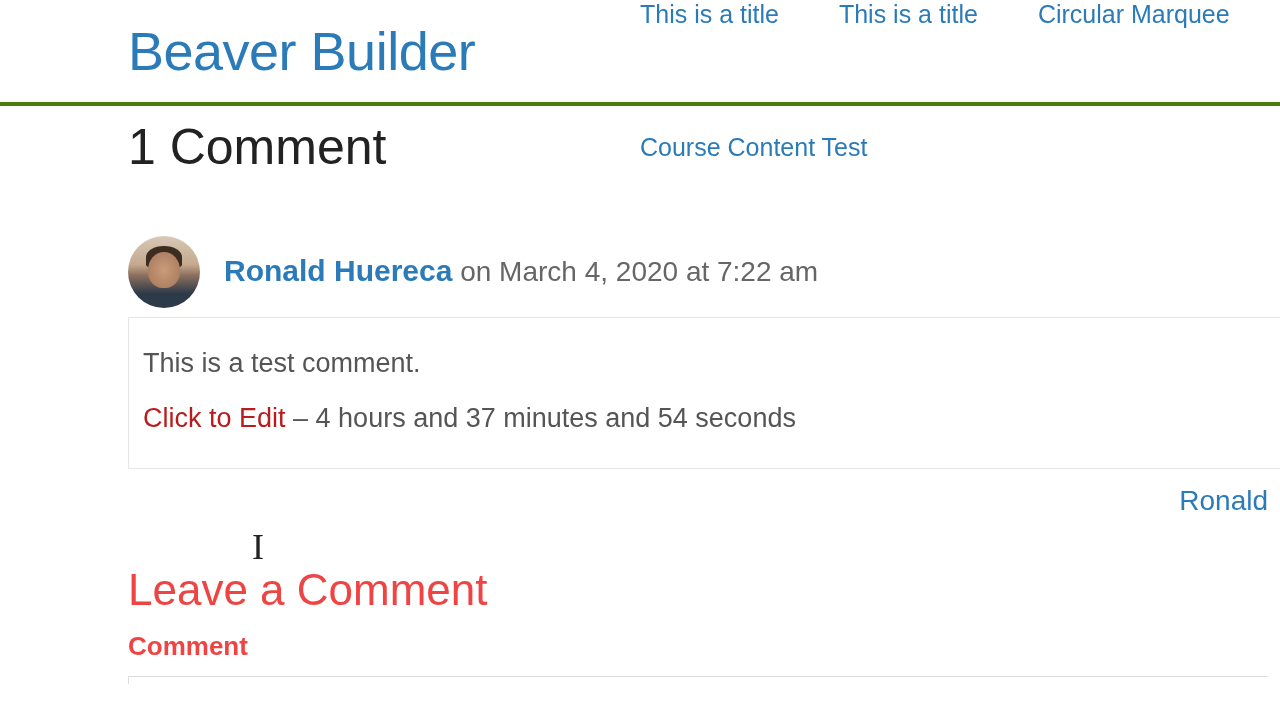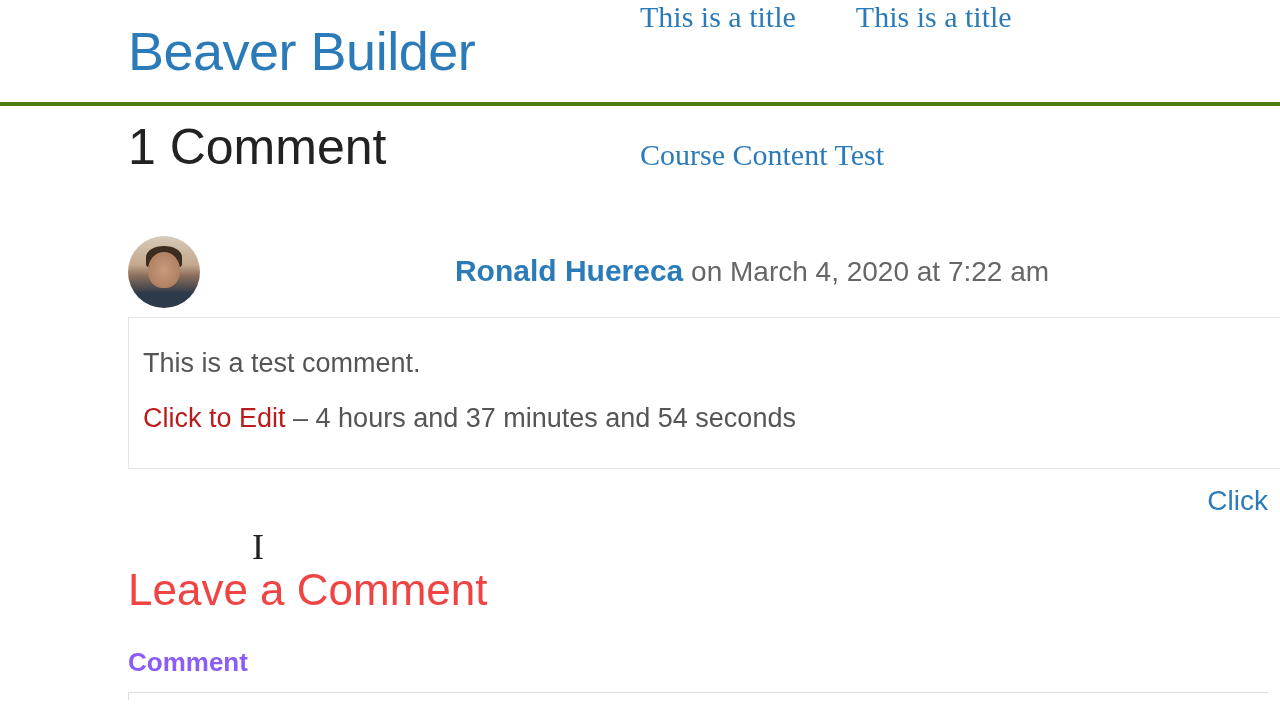--- a/index.html
+++ b/index.html
@@ -27,23 +27,22 @@
     letter-spacing: -0.5px;
   }
   .nav {
     position: absolute;
     left: 640px;
     top: 0;
     display: flex;
     flex-wrap: wrap;
     gap: 60px 44px;
     width: 640px;
-    font-size: 30px;
+    font-size: 25px;
     color: #2b7bb9;
-    font-family: Liberation Serif, serif;
   }
   .nav-row-1 { display: flex; gap: 60px; }
   .nav-row-2 { margin-top: 44px; }
   .nav-item { white-space: nowrap; cursor: pointer; }
 
   .content {
     margin-left: 128px;
     margin-right: 0;
     padding-top: 12px;
   }
@@ -82,21 +81,20 @@
     top: 10px; left: 18px;
     width: 36px; height: 22px;
     background: #3d2d20;
     border-radius: 60% 60% 20% 20%;
   }
 
   .comment-meta {
     margin-left: 96px;
     padding-top: 18px;
     font-size: 28px;
-    text-align: center;
   }
   .author-link {
     color: #2b7bb9;
     font-weight: 700;
     font-size: 30px;
   }
   .meta-text {
     color: #666;
     font-weight: 400;
   }
@@ -129,22 +127,22 @@
 
   .leave-title {
     font-size: 44px;
     font-weight: 400;
     color: #ef4444;
     margin-top: 48px;
   }
   .field-label {
     font-size: 26px;
     font-weight: 600;
-    color: #8b5cf6;
-    margin-top: 32px;
+    color: #ef4444;
+    margin-top: 16px;
   }
   .comment-textarea {
     width: 1140px;
     height: 8px;
     border: 1px solid #ddd;
     border-bottom: none;
     border-right: none;
     margin-top: 14px;
     display: block;
   }
@@ -161,20 +159,21 @@
 </style>
 </head>
 <body>
 
 <div class="header">
   <a class="site-title" href="#">Beaver Builder</a>
   <div class="nav">
     <div class="nav-row-1">
       <a class="nav-item" href="#">This is a title</a>
       <a class="nav-item" href="#">This is a title</a>
+      <a class="nav-item" href="#">Circular Marquee</a>
     </div>
     <div class="nav-row-2">
       <a class="nav-item" href="#">Course Content Test</a>
     </div>
   </div>
 </div>
 
 <div class="content">
 
   <h2 class="comments-title">1 Comment</h2>
@@ -185,21 +184,21 @@
       <a href="#" class="author-link">Ronald Huereca</a>
       <span class="meta-text"> <span>on March 4, 2020 at 7:22 am</span></span>
     </div>
     <div class="comment-body">
       <p class="comment-text">This is a test comment.</p>
       <p class="edit-row">
         <a href="#" class="edit-link">Click to Edit</a><span class="edit-sep"> – </span><span>4 hours and 37 minutes and 54 seconds</span>
       </p>
     </div>
     <div class="reply">
-      <a href="#">Click</a>
+      <a href="#">Ronald</a>
     </div>
   </div>
 
   <h3 class="leave-title">Leave a Comment</h3>
   <div class="field-label">Comment</div>
   <div class="comment-textarea"></div>
 
 </div>
 
 <div class="ibeam">I</div>

